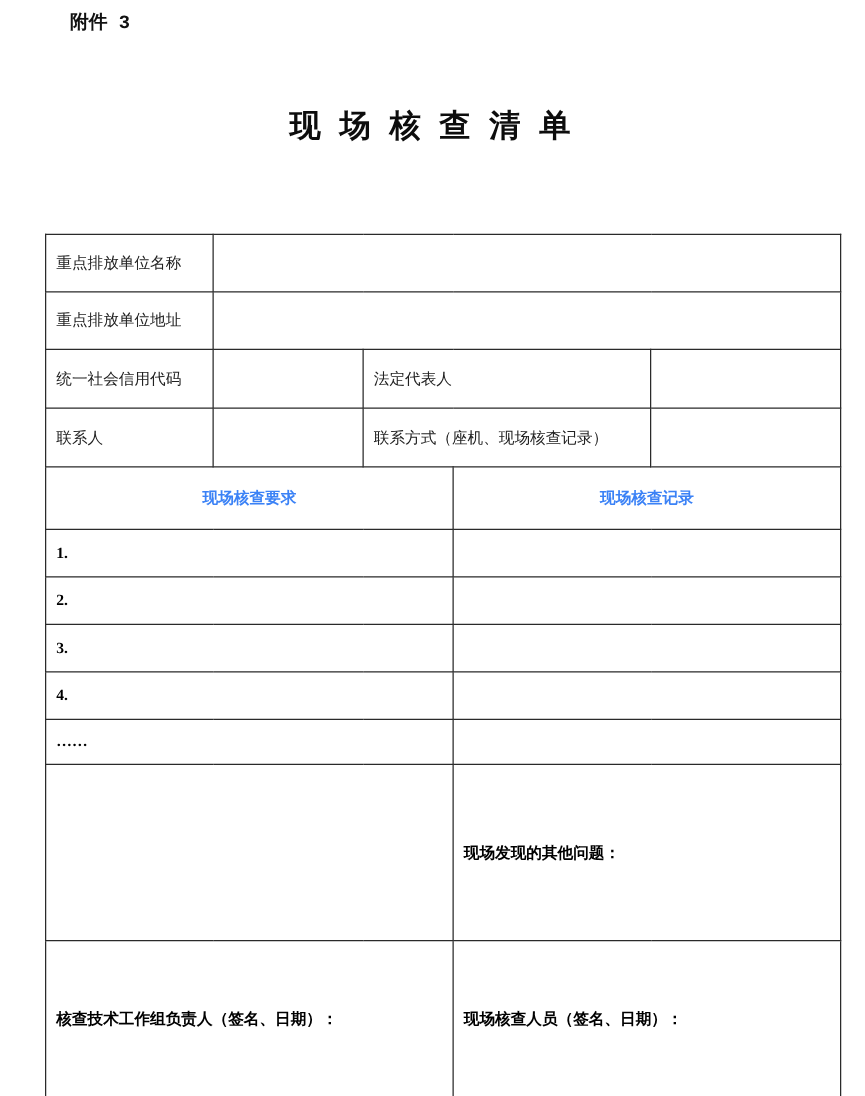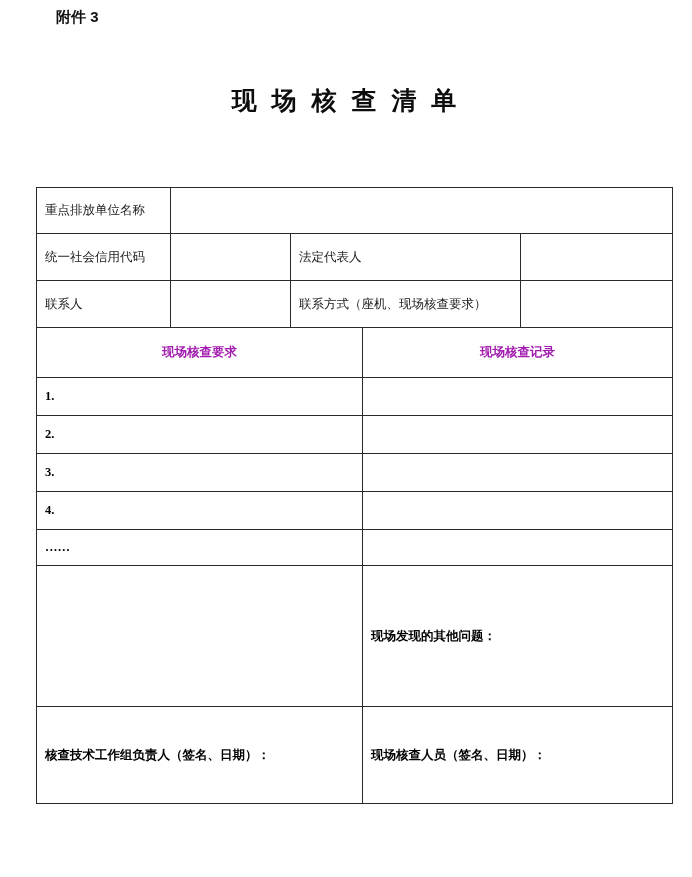--- a/index.html
+++ b/index.html
@@ -9,21 +9,21 @@
     height: 877px;
     background: #ffffff;
     font-family: "Liberation Serif", serif;
     color: #1a1a1a;
     overflow: hidden;
   }
   .attachment {
     position: absolute;
     left: 56px;
     top: 8px;
-    font-family: Liberation Sans, sans-serif;
+    font-family: Liberation Mono, monospace;
     font-weight: bold;
     font-size: 15px;
     color: #111;
   }
   .title {
     position: absolute;
     top: 84px;
     left: 0;
     width: 100%;
     text-align: center;
@@ -49,29 +49,29 @@
     vertical-align: middle;
     overflow: hidden;
     margin-left: 16px;
   }
   tr.r-info  { height: 46px; }
   tr.r-info2 { height: 47px; }
   tr.r-header{ height: 50px; }
   tr.r-item  { height: 38px; }
   tr.r-ellipsis { height: 36px; }
   tr.r-issues { height: 141px; }
-  tr.r-sign  { height: 97px; }
+  tr.r-sign  { height: 125px; }
 
   td.label { font-weight: normal; color: #222; }
   td.nowrap { white-space: nowrap; padding-right: 2px; }
   td.col-header {
     text-align: center;
     font-weight: bold;
     font-size: 13px;
-    color: #a21caf;
+    color: #3b82f6;
   }
   td.item-no {
     font-weight: bold;
     font-size: 13px;
     color: #000;
   }
   td.ellipsis-cell {
     font-weight: bold;
     font-size: 13px;
     padding-left: 56px;
@@ -102,32 +102,36 @@
       <col style="width:158px">
       <col style="width:152px">
     </colgroup>
 
     <tbody>
         <tr class="r-info">
       <td class="label">重点排放单位名称</td>
       <td colspan="4"></td>
     </tr>
 
+    <tr class="r-info">
+      <td class="label">重点排放单位地址</td>
+      <td colspan="4"></td>
+    </tr>
 
     <tr class="r-info2">
       <td class="label">统一社会信用代码</td>
       <td></td>
       <td colspan="2" class="label">法定代表人</td>
       <td></td>
     </tr>
 
     <tr class="r-info2">
       <td class="label">联系人</td>
       <td></td>
-      <td colspan="2" class="label nowrap">联系方式（座机、现场核查要求）</td>
+      <td colspan="2" class="label nowrap">联系方式（座机、现场核查记录）</td>
       <td></td>
     </tr>
 
     <tr class="r-header">
       <td colspan="3" class="col-header">现场核查要求</td>
       <td colspan="2" class="col-header">现场核查记录</td>
     </tr>
 
     <tr class="r-item">
       <td colspan="3" class="item-no">1.</td>

